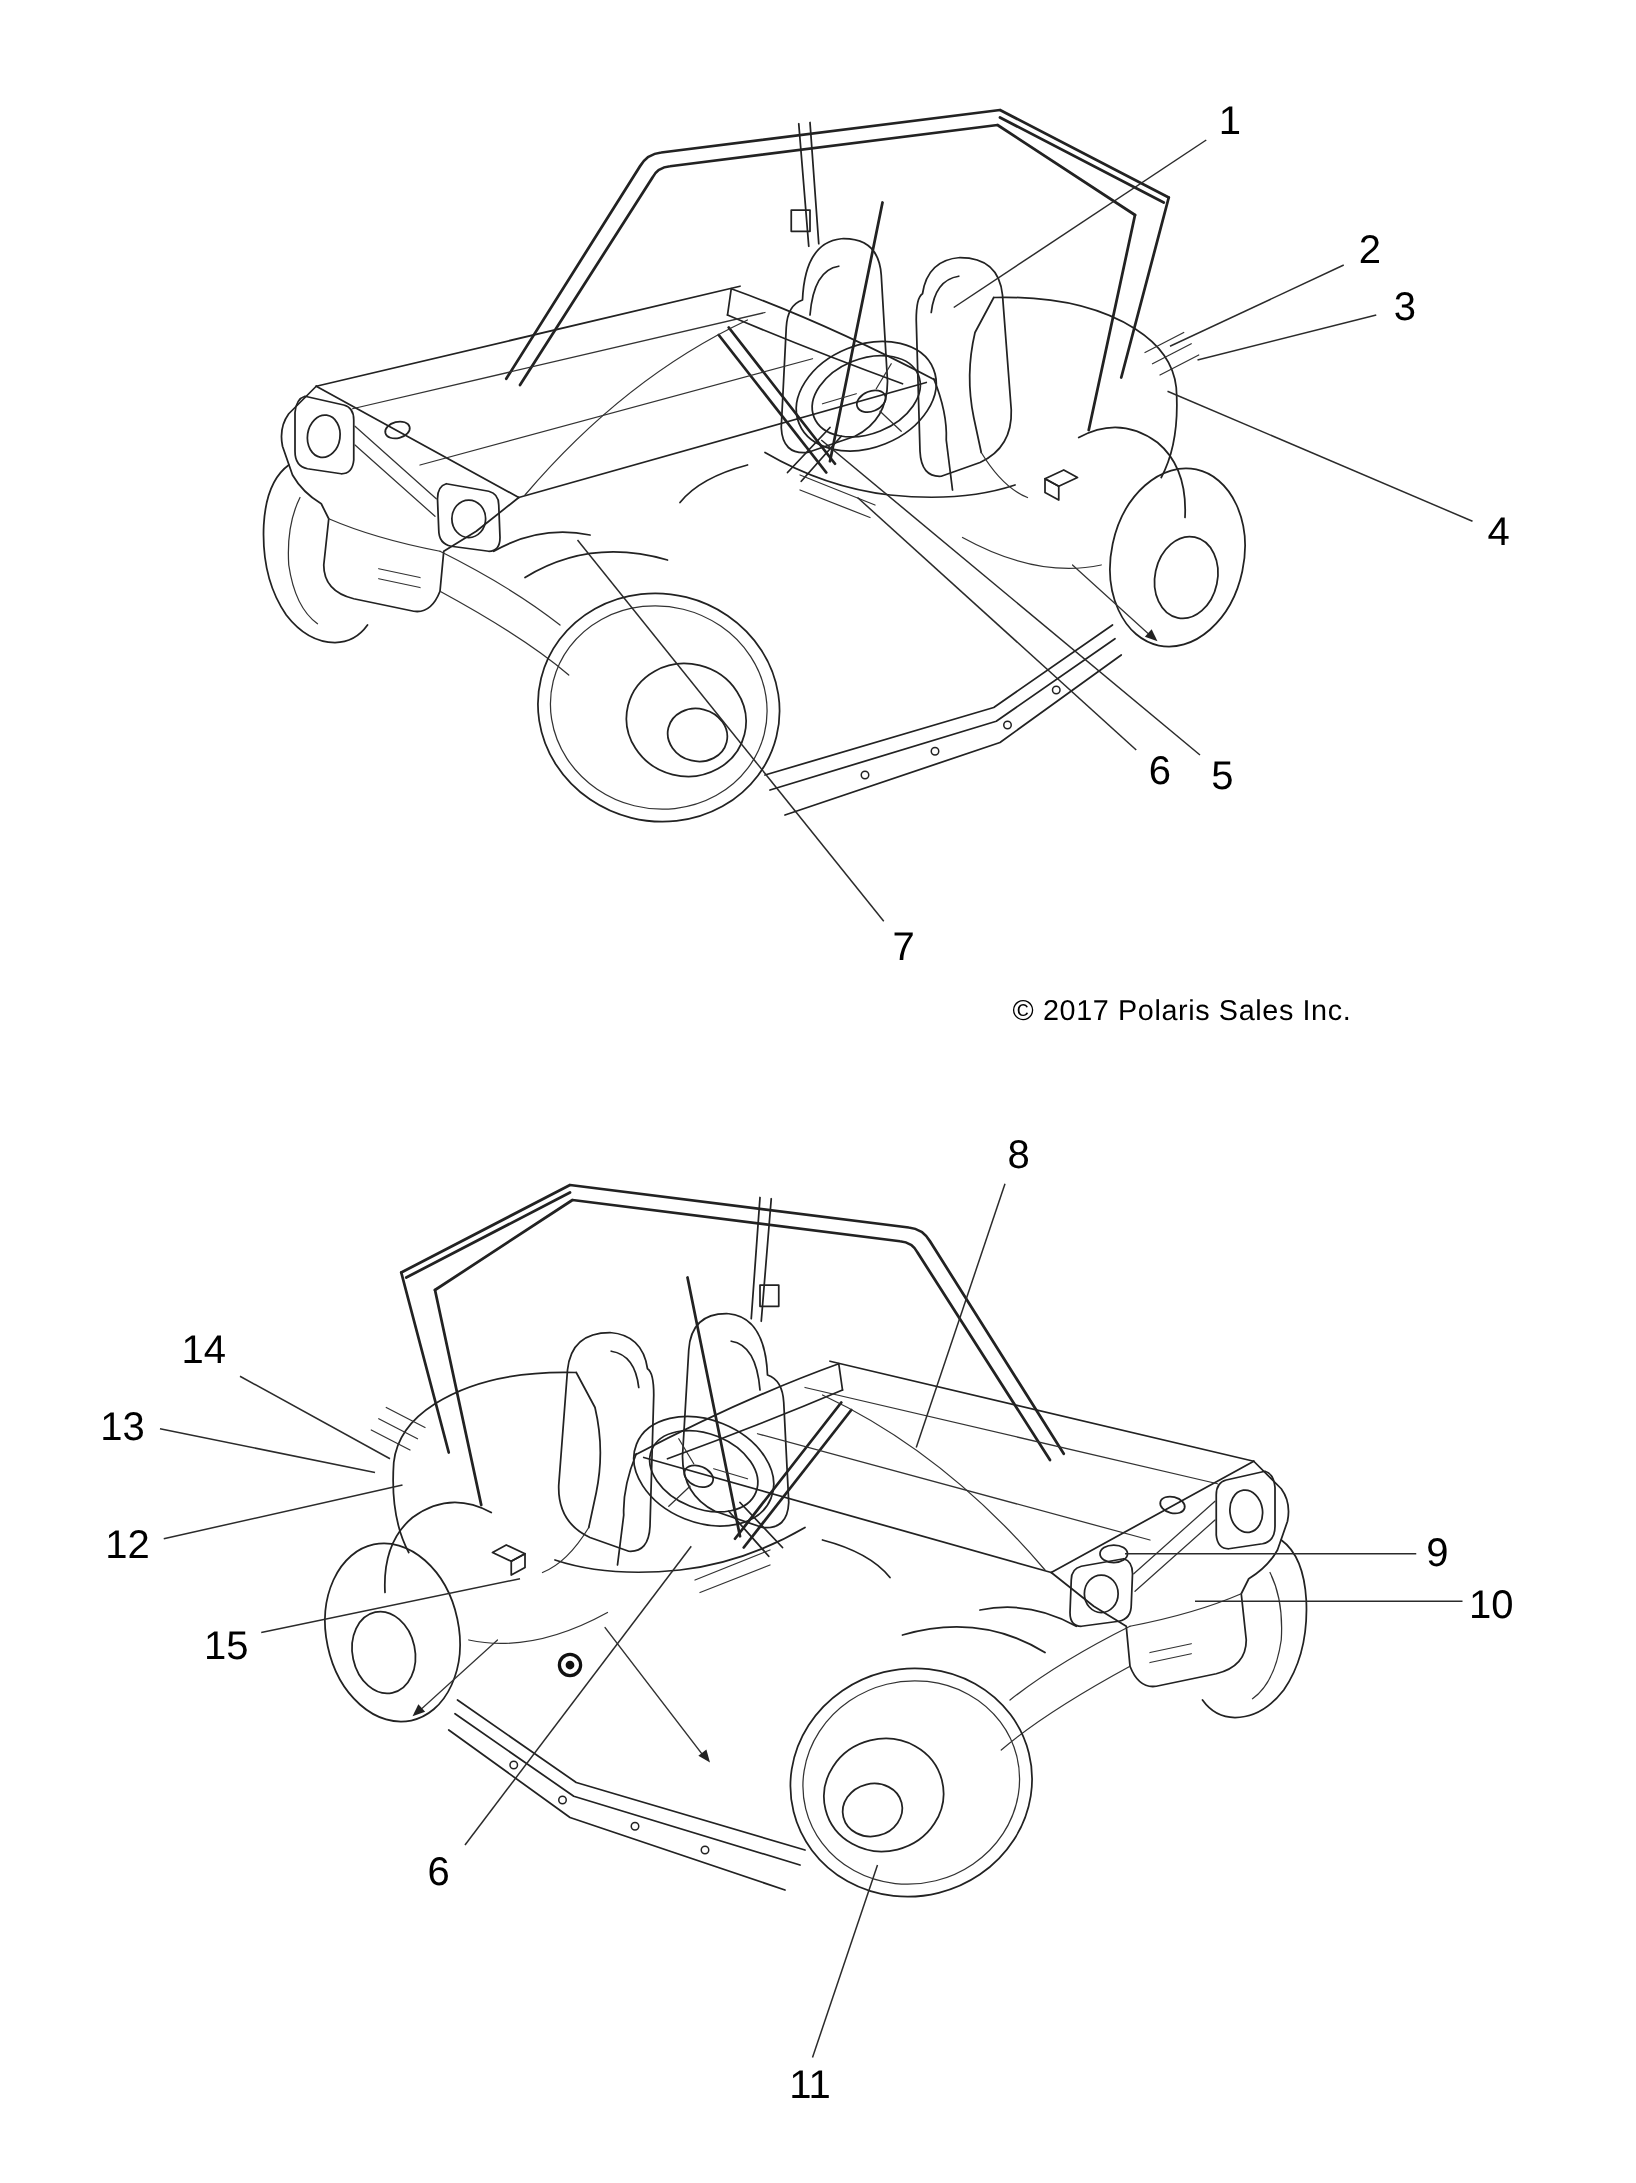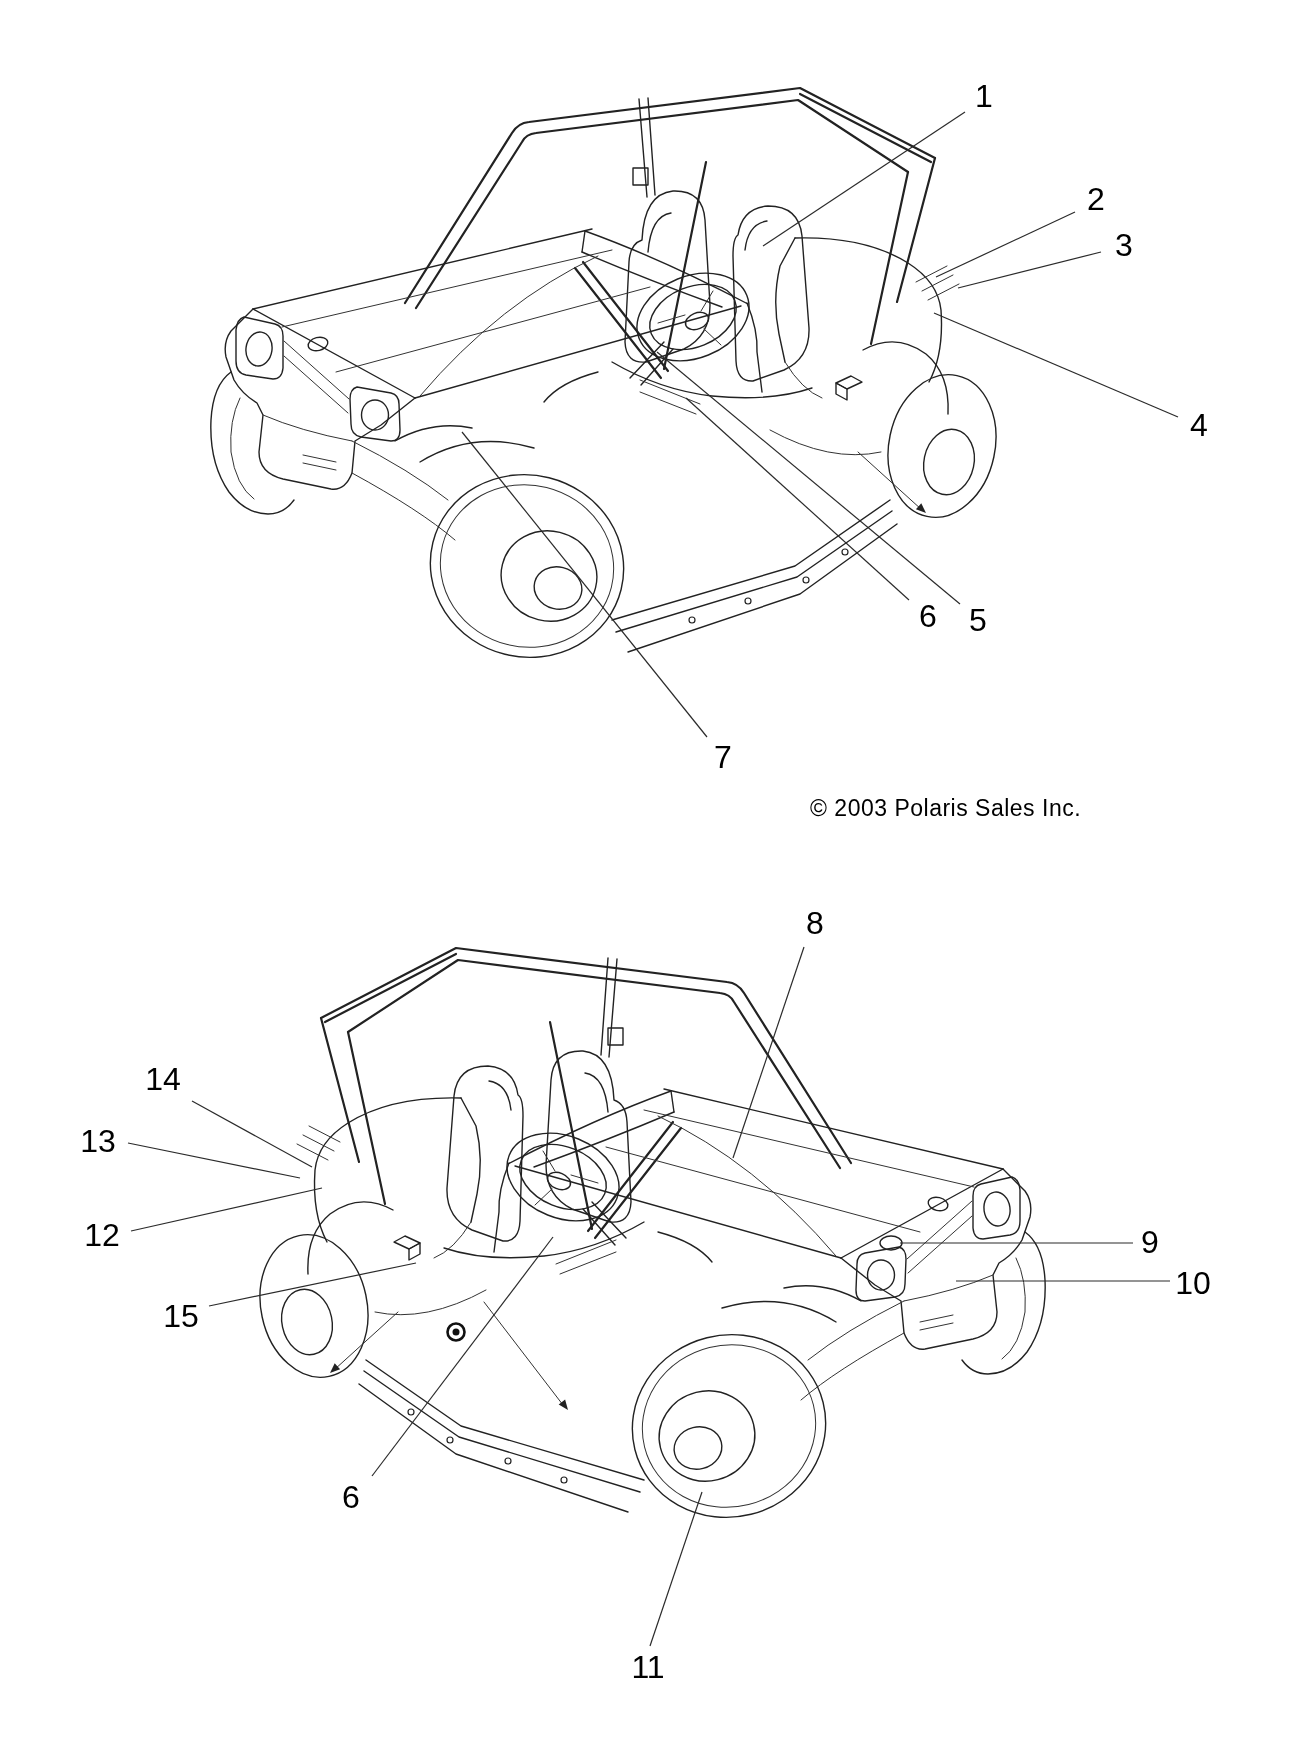--- a/index.html
+++ b/index.html
@@ -160,14 +160,14 @@
         <text x="98" y="1141" class="callout">13</text>
         <line x1="192" y1="1101" x2="312" y2="1167" class="leader"></line>
         <text x="163" y="1079" class="callout">14</text>
         <line x1="209" y1="1306" x2="416" y2="1263" class="leader"></line>
         <text x="181" y="1316" class="callout">15</text>
         <line x1="372" y1="1476" x2="553" y2="1237" class="leader"></line>
         <text x="351" y="1497" class="callout">6</text>
       </g>
   </svg>
 
-  <div class="copyright">© 2003 Polaris Sales Inc.</div>
+  <div class="copyright">© 2017 Polaris Sales Inc.</div>
 </div>
 
 </body></html>

